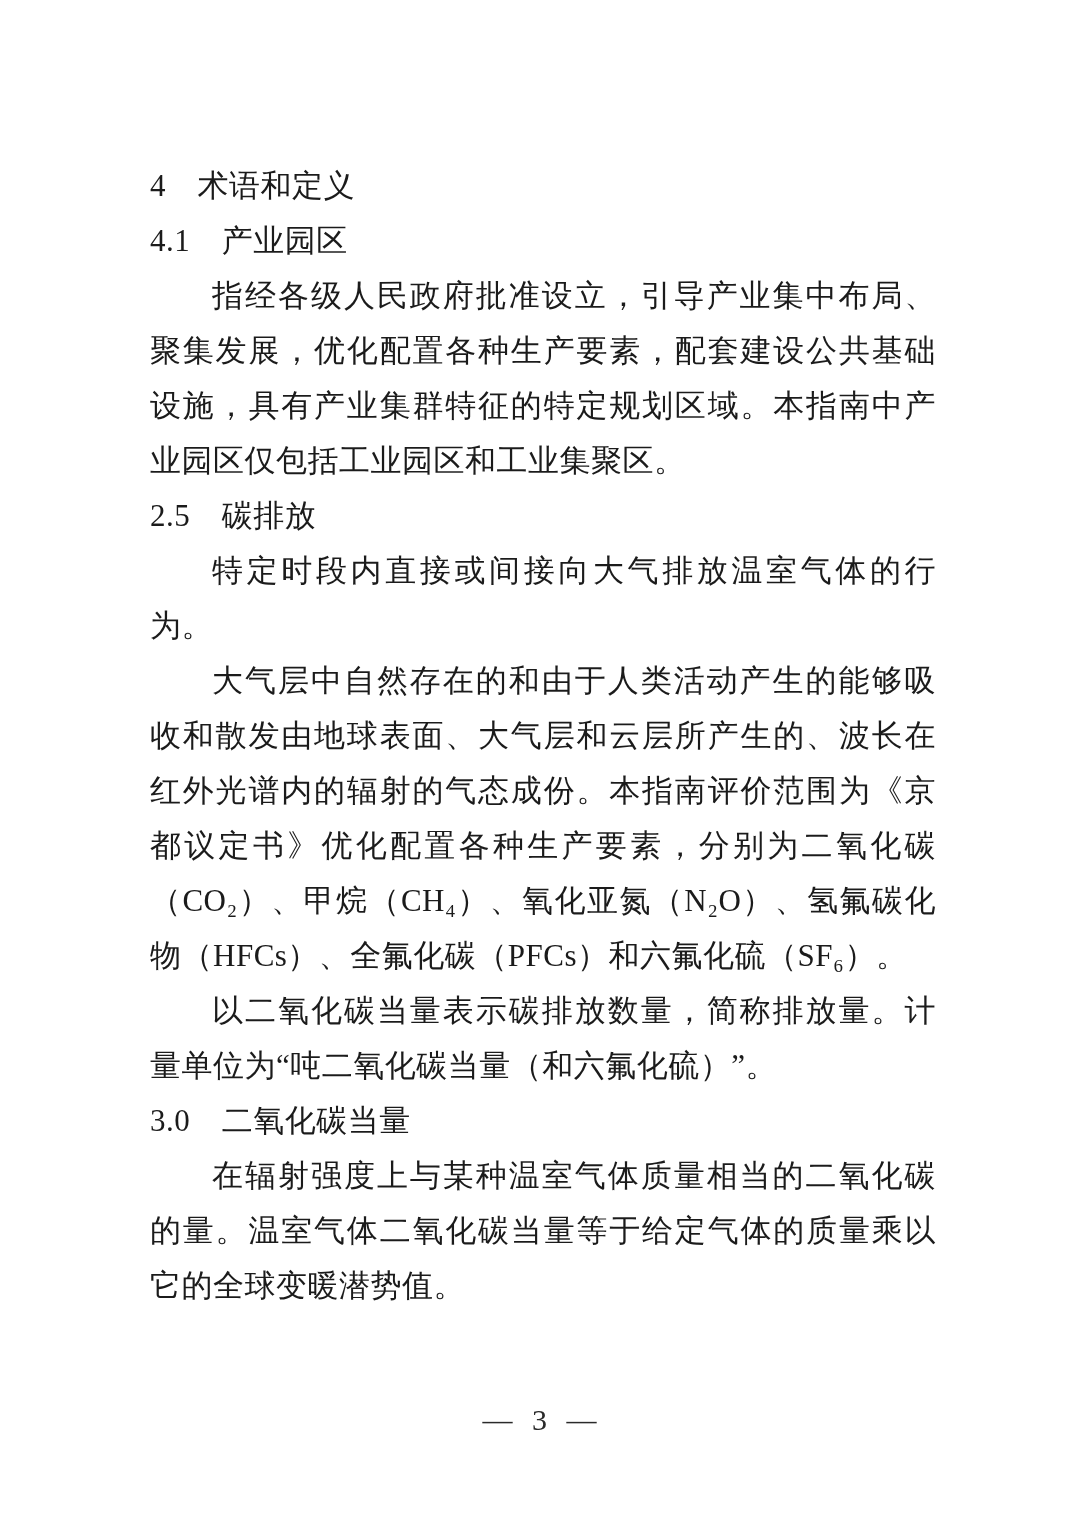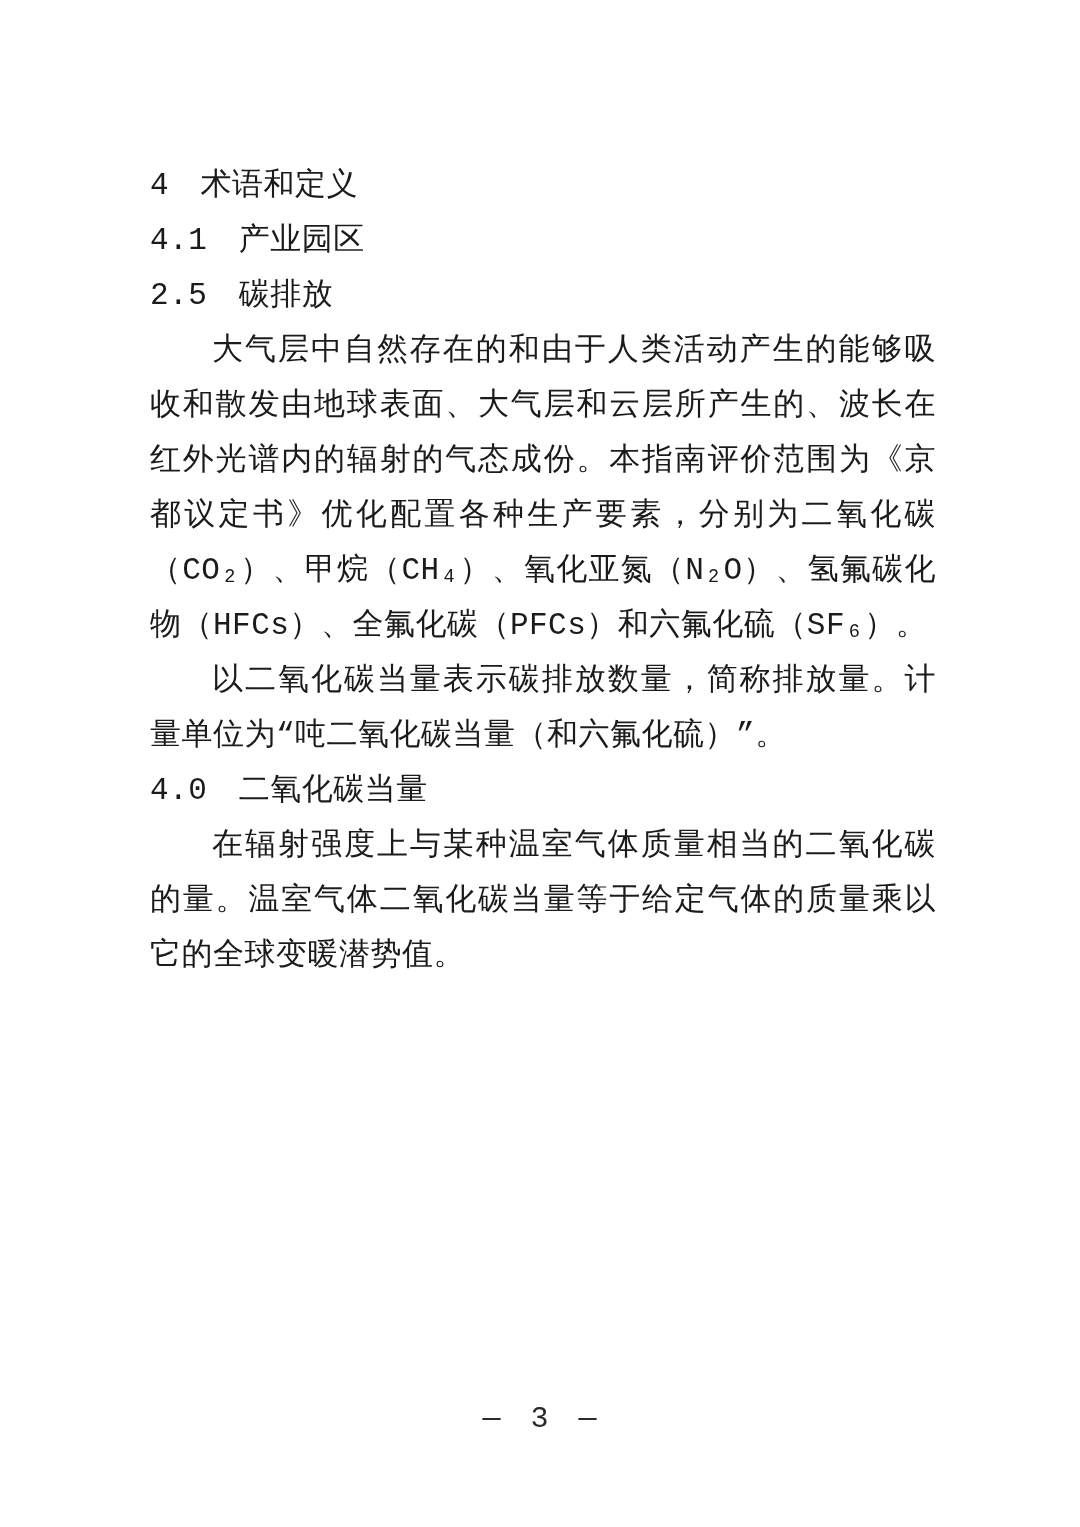--- a/index.html
+++ b/index.html
@@ -6,21 +6,21 @@
     margin: 0;
     padding: 0;
     background: #ffffff;
   }
   .page {
     position: relative;
     width: 1080px;
     height: 1527px;
     background: #ffffff;
     overflow: hidden;
-    font-family: Liberation Mono, monospace;
+    font-family: Liberation Serif, serif;
     color: #1b1b1b;
     font-weight: 500;
     border-radius: 13px;
   }
   .content {
     position: absolute;
     top: 158px;
     left: 150px;
     width: 786px;
     font-size: 31px;
@@ -59,36 +59,38 @@
 <body>
 
 <div class="page">
 
   <main class="content">
 
     <h1 class="chapter-heading">4　术语和定义</h1>
 
     <section>
       <h2 class="section-heading">4.1　产业园区</h2>
+      <p class="section-body">指经各级人民政府批准设立，引导产业集中布局、聚集发展，优化配置各种生产要素，配套建设公共基础设施，具有产业集群特征的特定规划区域。本指南中产业园区仅包括工业园区和工业集聚区。</p>
     </section>
 
     <section>
       <h2 class="section-heading">2.5　碳排放</h2>
+      <p class="section-body">特定时段内直接或间接向大气排放温室气体的行为。</p>
     </section>
 
     <section>
       <p class="section-body">大气层中自然存在的和由于人类活动产生的能够吸收和散发由地球表面、大气层和云层所产生的、波长在红外光谱内的辐射的气态成份。本指南评价范围为《京都议定书》优化配置各种生产要素，分别为二氧化碳（CO₂）、甲烷（CH₄）、氧化亚氮（N₂O）、氢氟碳化物（HFCs）、全氟化碳（PFCs）和六氟化硫（SF₆）。</p>
     </section>
 
     <section>
       <p class="section-body">以二氧化碳当量表示碳排放数量，简称排放量。计量单位为“吨二氧化碳当量（和六氟化硫）”。</p>
     </section>
 
     <section>
-      <h2 class="section-heading">4.0　二氧化碳当量</h2>
+      <h2 class="section-heading">3.0　二氧化碳当量</h2>
       <p class="section-body">在辐射强度上与某种温室气体质量相当的二氧化碳的量。温室气体二氧化碳当量等于给定气体的质量乘以它的全球变暖潜势值。</p>
     </section>
 
   </main>
 
   <footer class="footer">
     <span class="page-number">— 3 —</span>
   </footer>
 
 </div>

